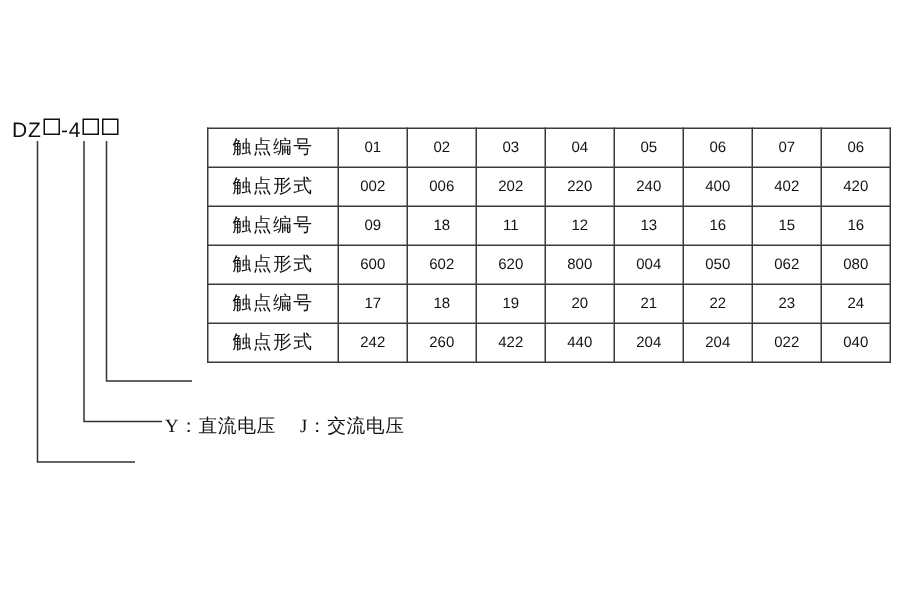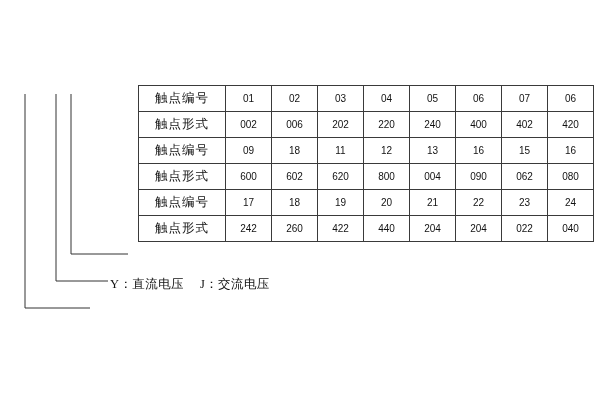--- a/index.html
+++ b/index.html
@@ -90,20 +90,23 @@
   .note-1 { left: 130px; top: 249px; }
   .note-2 { left: 110px; top: 276px; font-family: Liberation Serif, serif; }
   .note-3 { left: 92px;  top: 303px; }
   .gap { display: inline-block; width: 16px; }
 </style>
 </head>
 <body>
 
 <div class="page">
 
+  <div class="model-code">
+    <span>DZ</span><span class="sq"></span><span>-4</span><span class="sq"></span><span class="sq"></span>
+  </div>
 
   <svg class="lines" viewBox="0 0 600 400" xmlns="http://www.w3.org/2000/svg">
 
     <path d="M71,94 L71,254 L128,254" fill="none" stroke="#333" stroke-width="1"></path>
 
     <path d="M56,94 L56,281 L108,281" fill="none" stroke="#333" stroke-width="1"></path>
 
     <path d="M25,94 L25,308 L90,308" fill="none" stroke="#333" stroke-width="1"></path>
   </svg>
 
@@ -143,21 +146,21 @@
           <td class="val">15</td>
           <td class="val">16</td>
         </tr>
         <tr>
           <td class="head">触点形式</td>
           <td class="val">600</td>
           <td class="val">602</td>
           <td class="val">620</td>
           <td class="val">800</td>
           <td class="val">004</td>
-          <td class="val">090</td>
+          <td class="val">050</td>
           <td class="val">062</td>
           <td class="val">080</td>
         </tr>
         <tr>
           <td class="head">触点编号</td>
           <td class="val">17</td>
           <td class="val">18</td>
           <td class="val">19</td>
           <td class="val">20</td>
           <td class="val">21</td>

